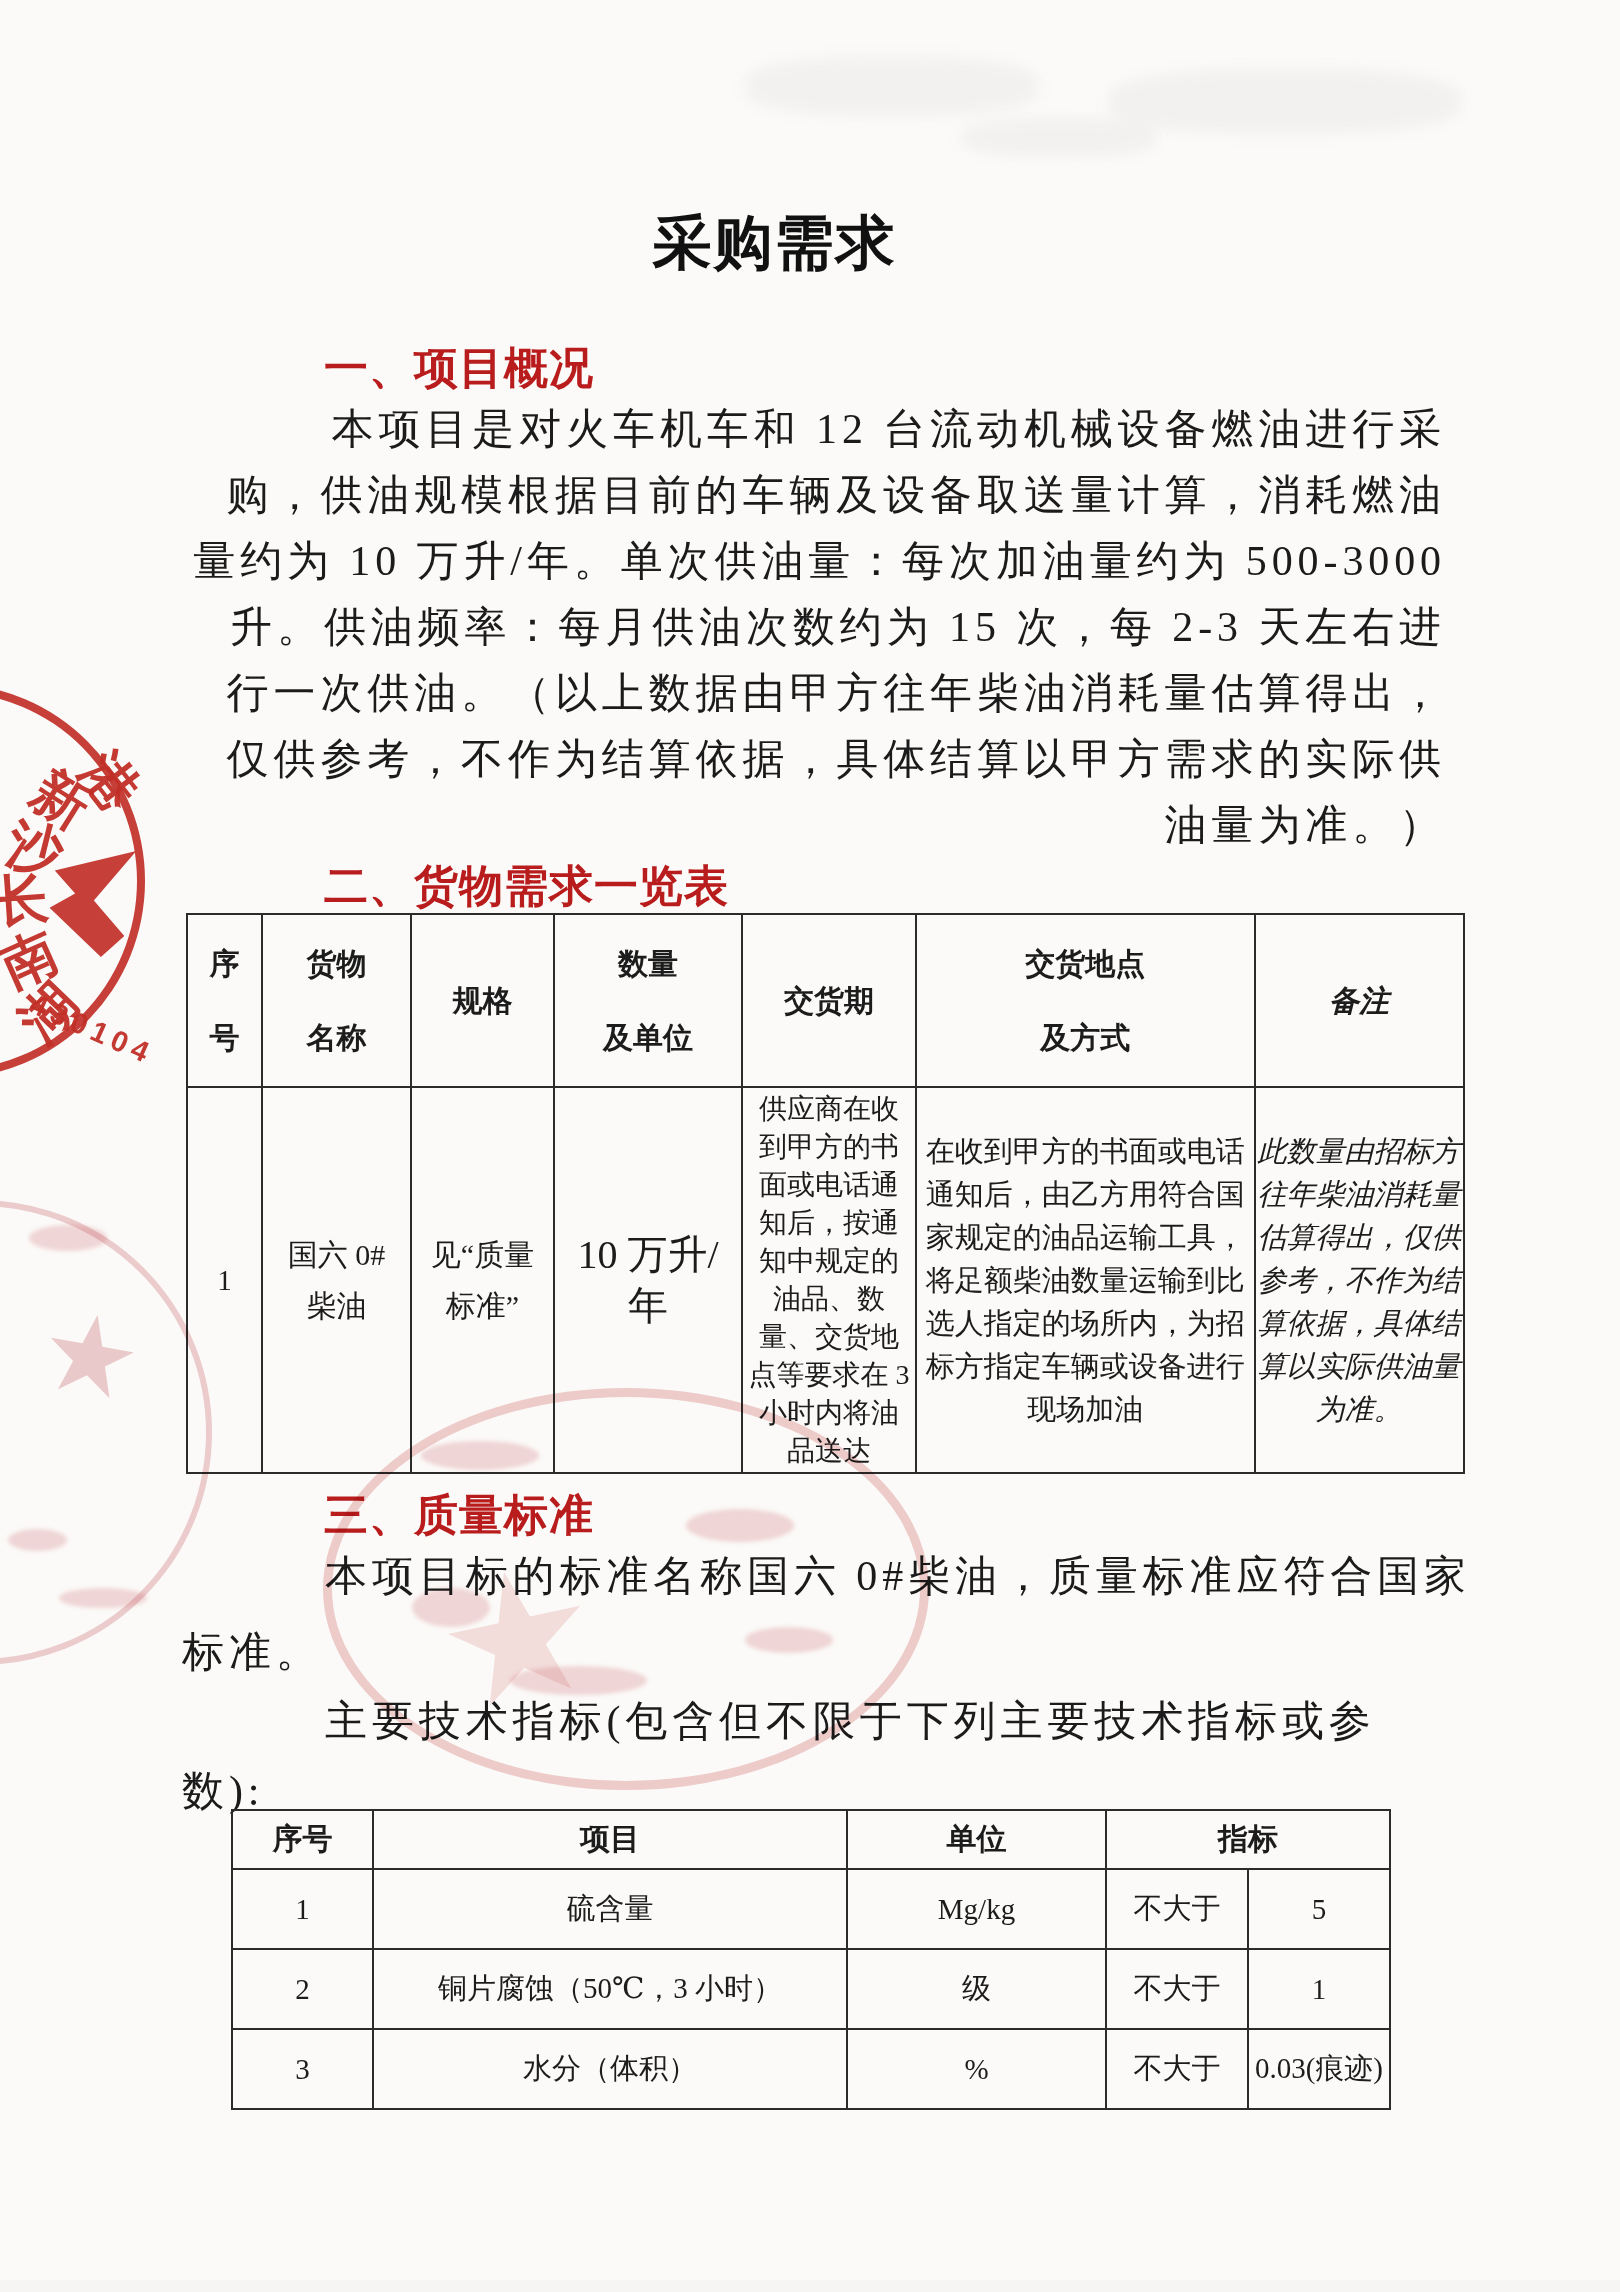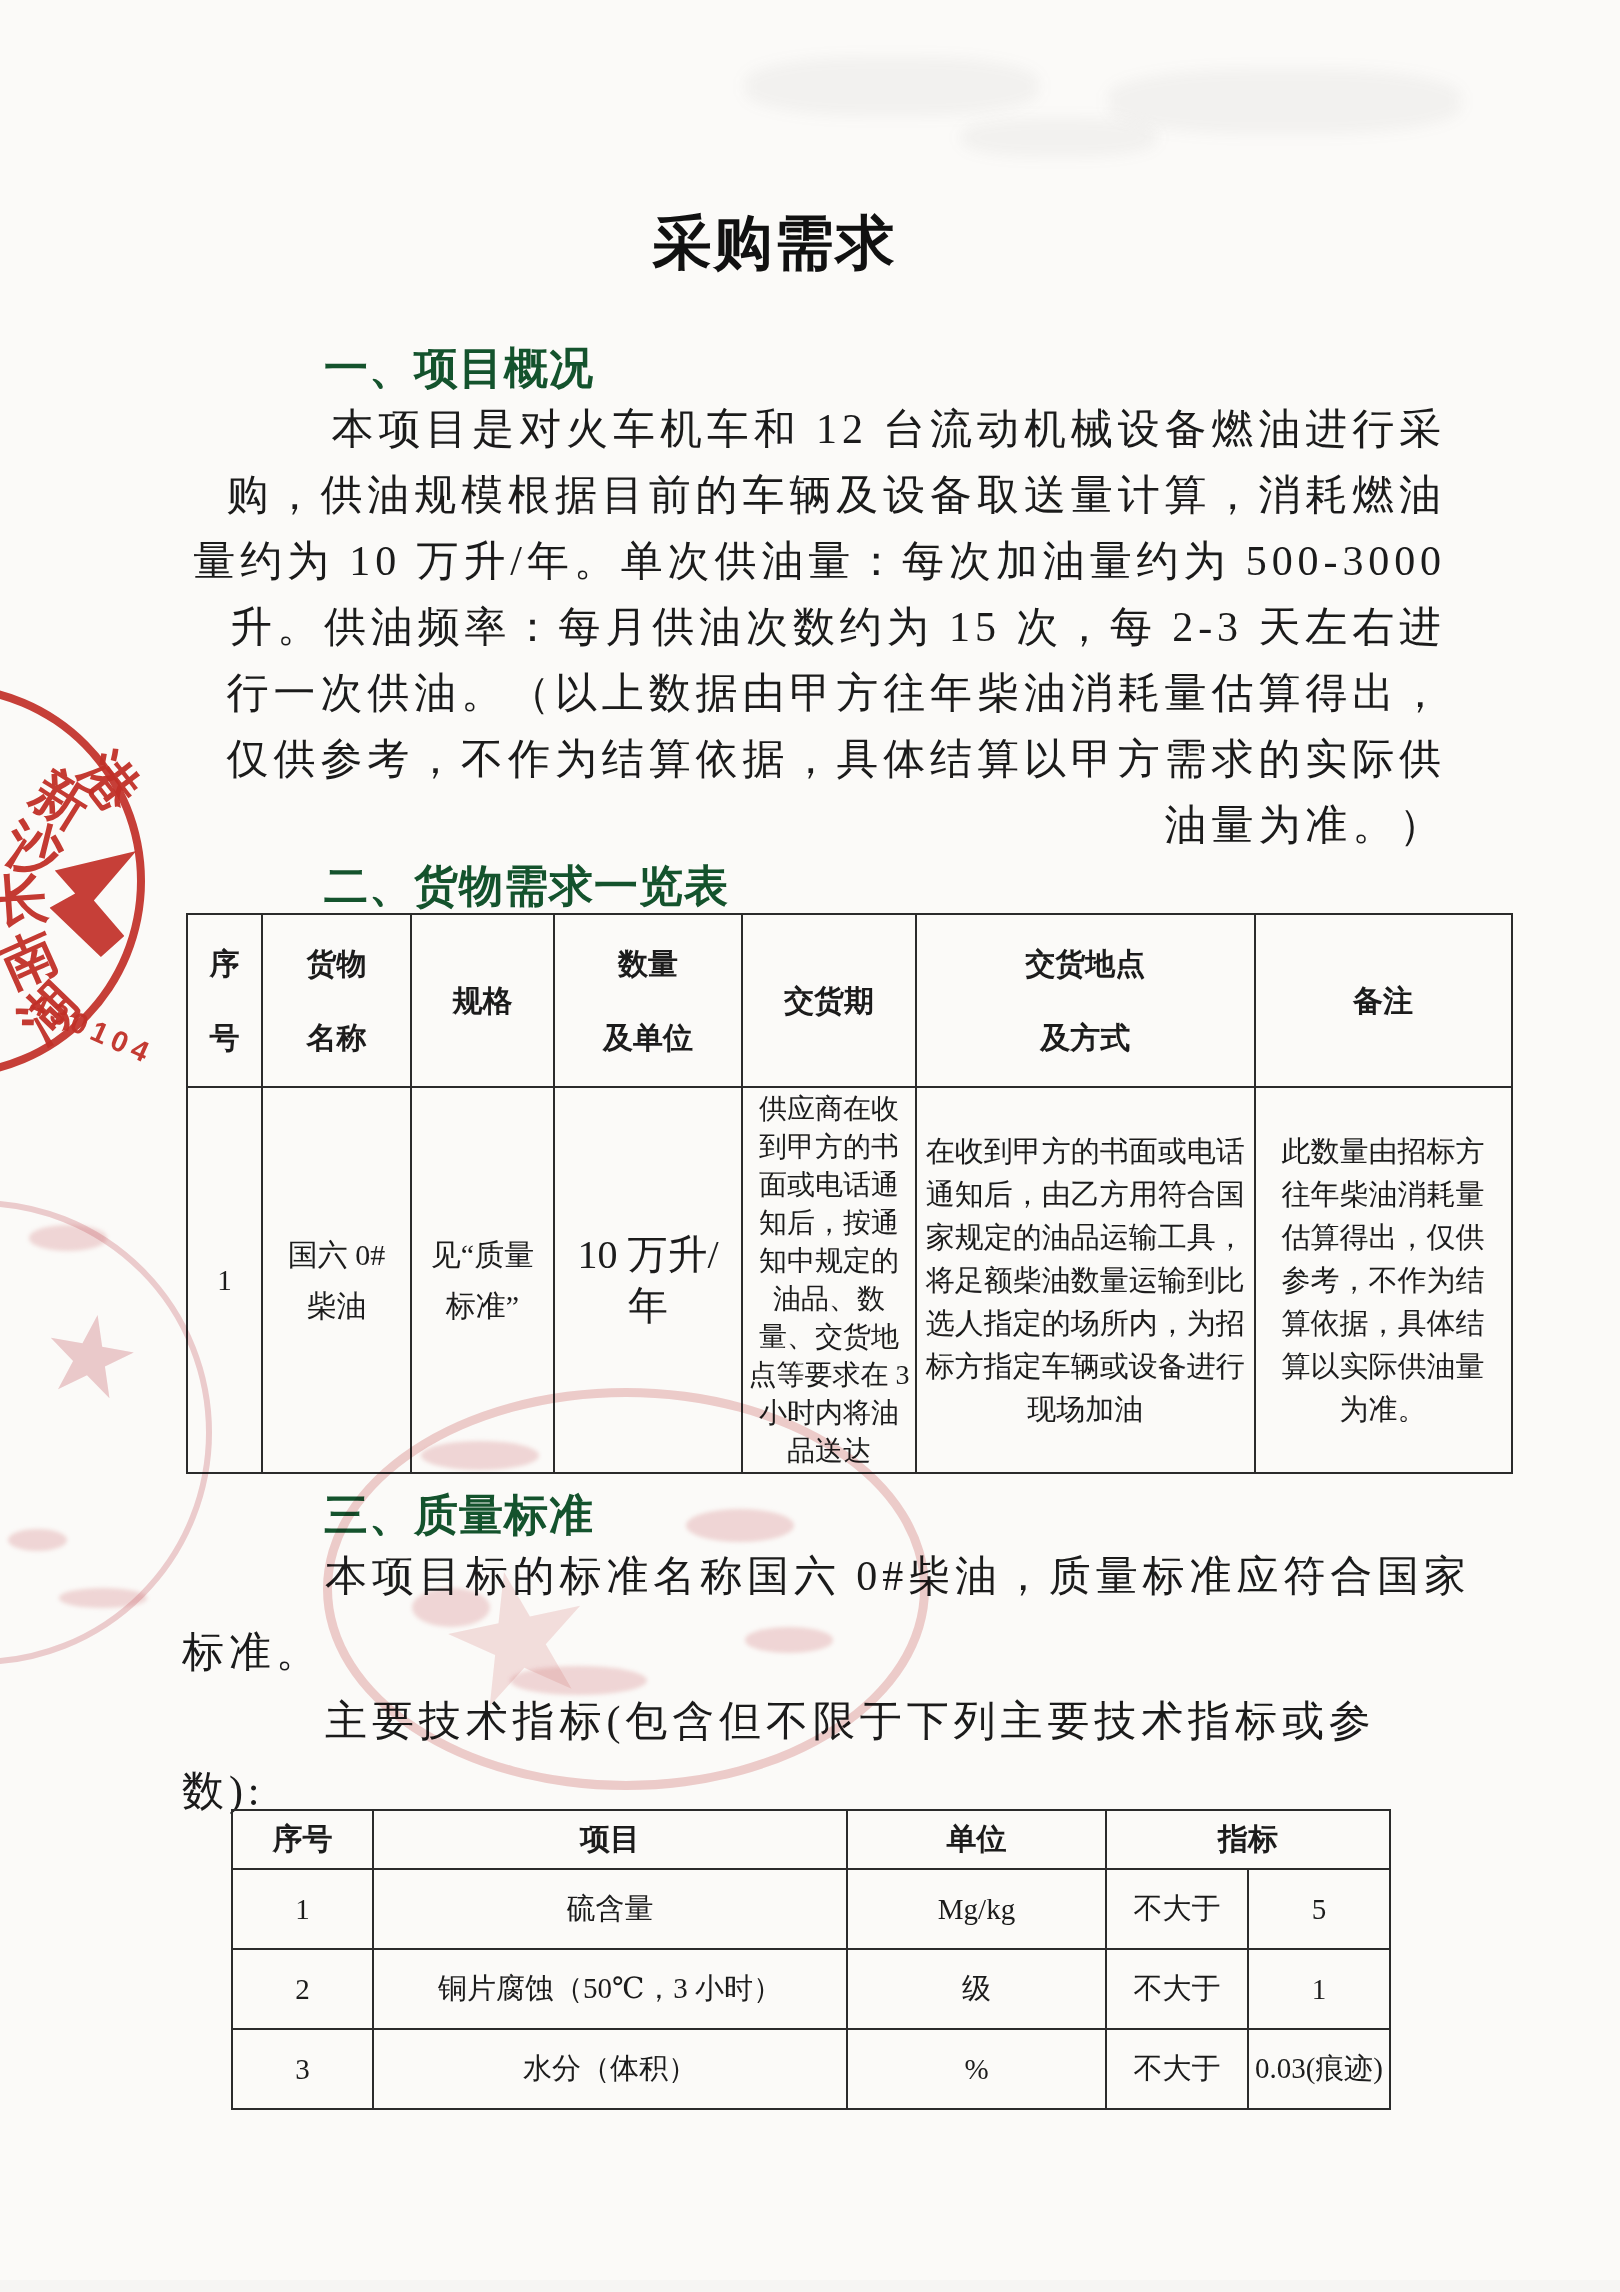--- a/index.html
+++ b/index.html
@@ -19,21 +19,21 @@
   .smudge{position:absolute;background:rgba(110,110,110,0.06);filter:blur(6.9px);border-radius:40%;}
 
   .doc-title{
     position:absolute;left:0;top:204px;width:1549px;
     text-align:center;font-size:59px;font-weight:bold;
     letter-spacing:2px;color:#111;
   }
   .sec-heading{
     position:absolute;left:324px;
     font-family:"Liberation Sans","DejaVu Sans",sans-serif;
-    font-size:44px;font-weight:bold;color:#14532d;letter-spacing:1px;
+    font-size:44px;font-weight:bold;color:#b91c1c;letter-spacing:1px;
   }
   #h1{top:339px;}
   #h2{top:857px;}
   #h3{top:1486px;}
 
   .para{position:absolute;left:182px;width:1264px;}
   .para .line{
     height:66px;line-height:66px;font-size:42px;letter-spacing:4.9px;
     white-space:nowrap;color:#1b1b1b;
   }
@@ -56,21 +56,21 @@
   #table1 table{width:1231px;}
   #table1 th{font-size:30px;line-height:74px;font-weight:bold;}
   #table1 .hrow{height:173px;}
   #table1 .drow{height:385px;}
   .c-seq{width:71px;font-size:29px;}
   .c-name{width:145px;font-size:30px;line-height:51px;}
   .c-spec{width:139px;font-size:30px;line-height:51px;}
   .c-qty{width:184px;font-size:40px;line-height:51px;}
   .c-period{width:162px;font-size:28px;line-height:38px;padding:2px 4.9px;}
   .c-place{width:323px;font-size:29px;line-height:43px;padding:2px 6.9px;}
-  .c-remark{width:207px;font-size:29px;line-height:43px;padding:2px 24px;}
+  .c-remark{width:207px;font-size:29px;line-height:43px;padding:2px 0;font-style:italic;}
 
   #table2{position:absolute;left:231px;top:1809px;}
   #table2 table{width:1160px;}
   #table2 th{font-size:30px;font-weight:bold;height:55px;}
   #table2 td{font-size:29px;height:76px;}
   .c2-seq{width:137px;}
   .c2-item{width:470px;}
   .c2-unit{width:255px;}
   .c2-rel{width:167px;}
   .c2-val{width:131px;}

